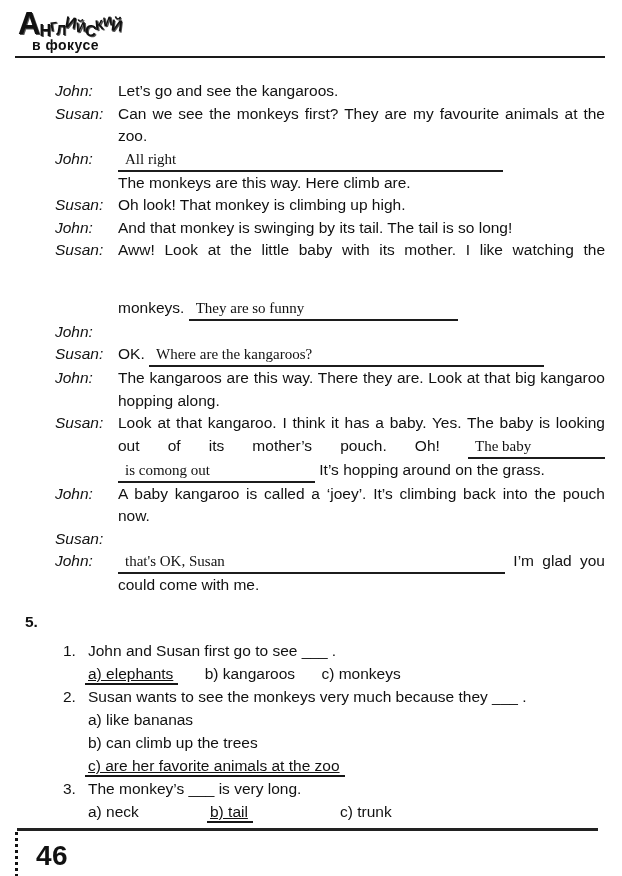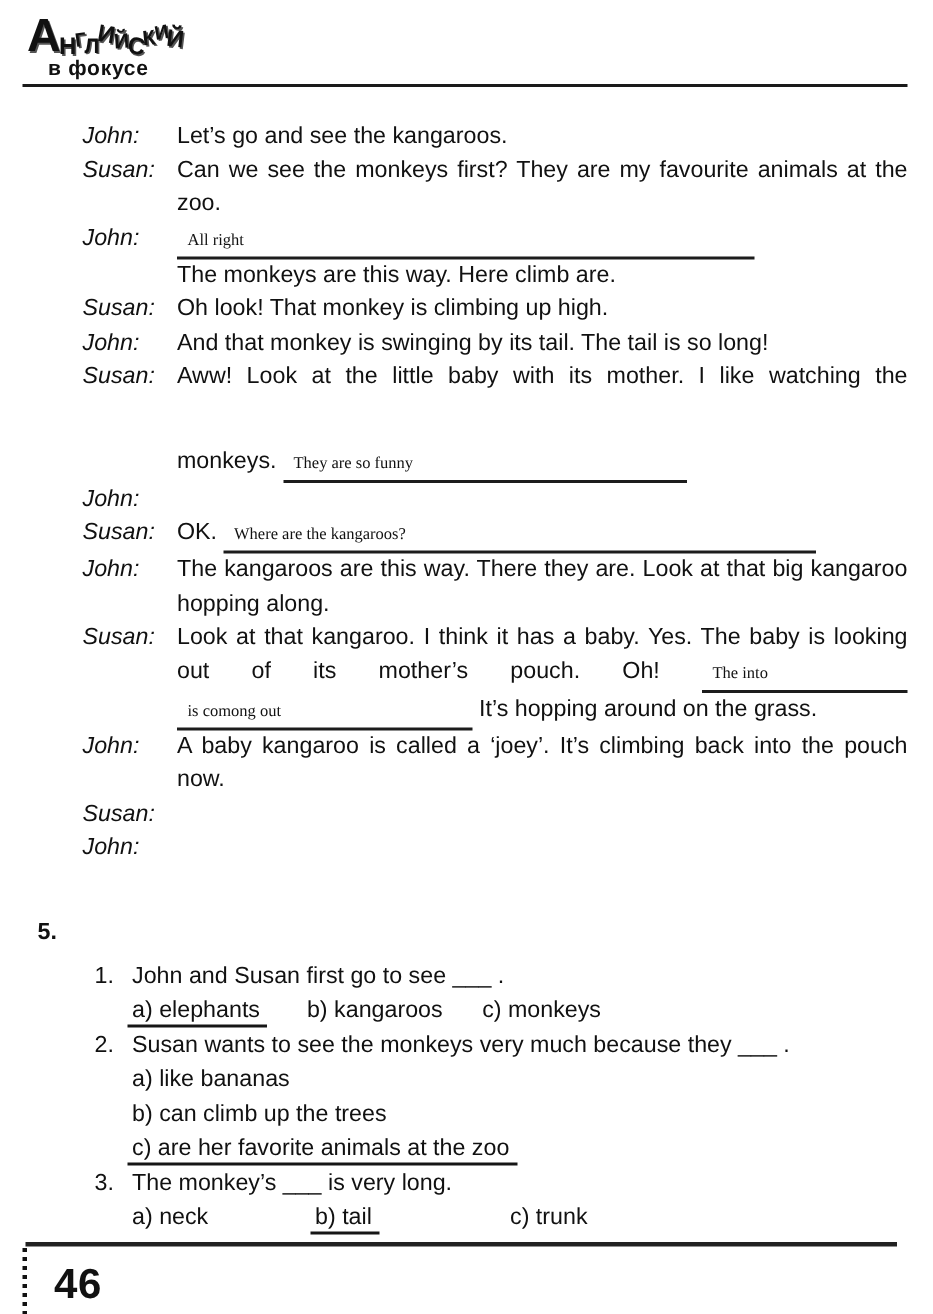--- a/index.html
+++ b/index.html
@@ -26,39 +26,39 @@
   .logo-ch:nth-child(9){ transform:translateY(-1px) rotate(7deg); }
   .logo-line2 { font-weight:bold; font-size:14px; margin:1px 0 0 14px; letter-spacing:0.5px; }
   .top-rule { position:absolute; top:56px; left:15px; width:590px; height:2px; background:#1a1a1a; }
 
   
   .dialogue { position:absolute; top:80px; left:55px; width:550px; font-size:15.5px; line-height:22.5px; }
   .dl-row { display:flex; align-items:flex-start; }
   .dl-speaker { width:63px; flex:0 0 63px; font-style:italic; }
   .dl-text { flex:1 1 auto; text-align:justify; }
   .fill {
-    display:inline-block; font-family:"Liberation Serif", serif; font-size:11px;
+    display:inline-block; font-family:"Liberation Serif", serif; font-size:15px;
     line-height:20px; border-bottom:2px solid #1c1c1c; padding:0 0 1px 7px;
     vertical-align:baseline;
   }
 
   
   .exercise { position:absolute; top:610px; left:25px; width:580px; font-size:15.5px; line-height:23px; }
   .ex-heading { display:flex; font-weight:bold; }
   .ex-hnum { width:30px; flex:0 0 30px; }
   .ex-items { margin:6px 0 0 38px; }
   .ex-stem-row { display:flex; }
   .ex-num { width:25px; flex:0 0 25px; }
   .ex-options { margin-left:25px; }
   .ex-options.layout-inline .ex-opt { margin-right:22px; }
   .ex-options.layout-stacked .ex-opt { display:block; }
   .ex-options.layout-wide .ex-opt { display:inline-block; }
   .ex-options.layout-wide .ex-opt:nth-child(1){ width:122px; }
   .ex-options.layout-wide .ex-opt:nth-child(2){ width:130px; }
-  .opt-label.chosen { border-bottom:2px solid #161616; padding:0 5px 1px 3px; margin-left:-3px; }
+  .opt-label.chosen { border-bottom:2px solid #161616; padding:0 5px 1px 3px; margin-left:-3px;text-decoration:underline; }
 
   
   .footer-rule { position:absolute; top:828px; left:17px; width:581px; height:3px; background:#222; }
   .binding-dots {
     position:absolute; top:832px; left:15px; width:3px; height:44px;
     background-image:repeating-linear-gradient(to bottom,#111 0 3px,transparent 3px 6px);
   }
   .page-num { position:absolute; top:840px; left:36px; font-size:28px; font-weight:bold; letter-spacing:0.5px; }
 </style>
 </head>
@@ -106,31 +106,32 @@
       <div class="dl-row">
         <span class="dl-speaker">Susan:</span>
         <div class="dl-text"><span>OK.</span> <span class="fill" style="min-width: 388px;">Where are the kangaroos?</span> </div>
       </div>
       <div class="dl-row">
         <span class="dl-speaker">John:</span>
         <div class="dl-text"><span>The kangaroos are this way. There they are. Look at that big kangaroo hopping along.</span> </div>
       </div>
       <div class="dl-row">
         <span class="dl-speaker">Susan:</span>
-        <div class="dl-text"><span>Look at that kangaroo. I think it has a baby. Yes. The baby is looking out of its mother’s pouch. Oh!</span> <span class="fill" style="min-width: 130px;">The into</span> <span class="fill" style="min-width: 190px;">is comong out</span> <span>It’s hopping around on the grass.</span> </div>
+        <div class="dl-text"><span>Look at that kangaroo. I think it has a baby. Yes. The baby is looking out of its mother’s pouch. Oh!</span> <span class="fill" style="min-width: 130px;">The baby</span> <span class="fill" style="min-width: 190px;">is comong out</span> <span>It’s hopping around on the grass.</span> </div>
       </div>
       <div class="dl-row">
         <span class="dl-speaker">John:</span>
         <div class="dl-text"><span>A baby kangaroo is called a ‘joey’. It’s climbing back into the pouch now.</span> </div>
       </div>
       <div class="dl-row">
         <span class="dl-speaker">Susan:</span>
       </div>
       <div class="dl-row">
         <span class="dl-speaker">John:</span>
+        <div class="dl-text"><span class="fill" style="min-width: 380px;">that's OK, Susan</span> <span>I’m glad you could come with me.</span> </div>
       </div>
     </div>
 
   <div class="exercise">
     <div class="ex-heading">
       <span class="ex-hnum">5.</span>
     </div>
     <div class="ex-items" id="ex-items">
         <div class="ex-item">
           <div class="ex-stem-row">

